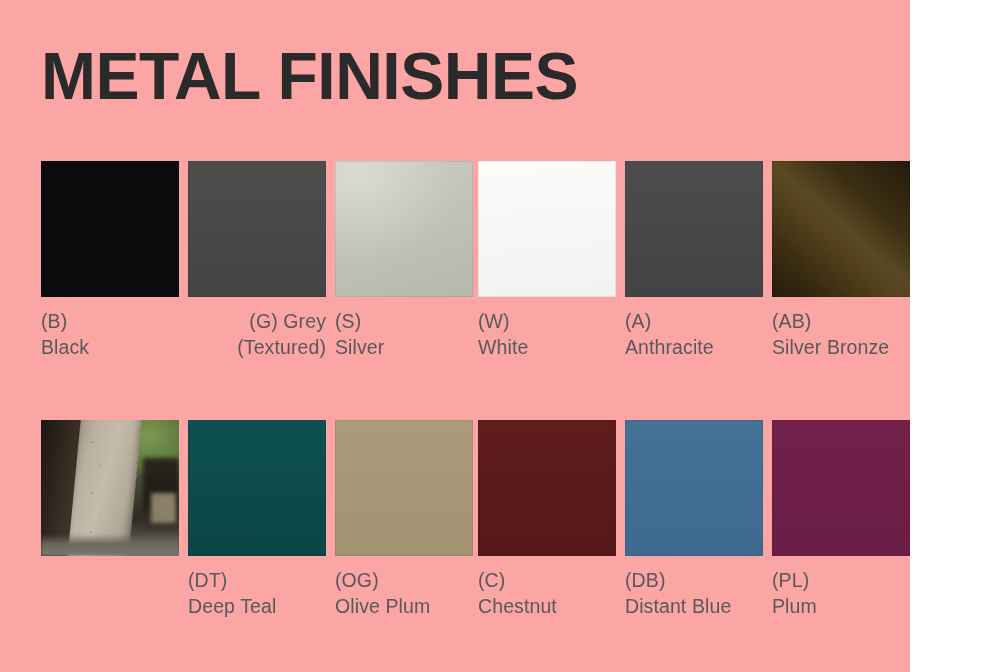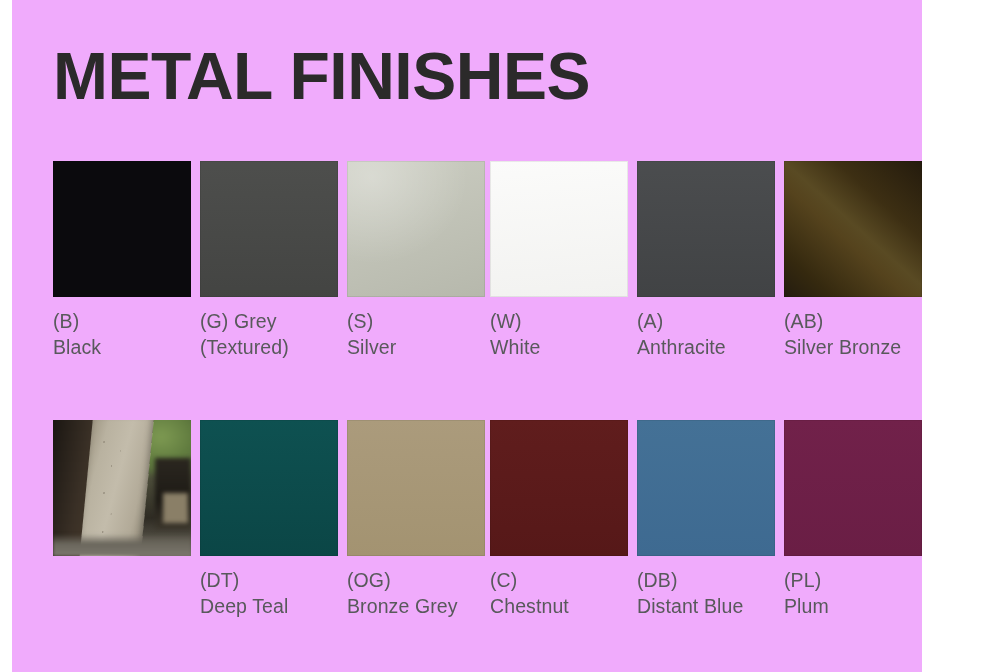--- a/index.html
+++ b/index.html
@@ -14,22 +14,21 @@
     font-family: "Liberation Sans", "DejaVu Sans", sans-serif;
     -webkit-font-smoothing: antialiased;
     overflow: hidden;
     position: relative;
   }
 
   .page {
     position: relative;
     width: 910px;
     height: 672px;
-    background: #f0abfc;
-    margin-left: 12px;
+    background: #fca5a5;
   }
 
   
   .title {
     position: absolute;
     left: 41px;
     top: 40px;
     font-size: 66px;
     line-height: 72px;
     font-weight: 800;
@@ -242,21 +241,21 @@
   <div class="grid">
 
     <div class="row row1">
 
       <div class="cell" style="left:0px;">
         <div class="swatch swatch-border sw-black"></div>
         <div class="caption">(B)
 Black</div>
       </div>
 
-      <div class="cell" style="left:147px;">
+      <div class="cell" style="left:147px;text-align:right;">
         <div class="swatch swatch-border sw-grey"></div>
         <div class="caption">(G) Grey
 (Textured)</div>
       </div>
 
       <div class="cell" style="left:294px;">
         <div class="swatch swatch-border sw-silver"></div>
         <div class="caption">(S)
 Silver</div>
       </div>
@@ -300,21 +299,21 @@
 
       <div class="cell" style="left:147px;">
         <div class="swatch swatch-border sw-teal"></div>
         <div class="caption">(DT)
 Deep Teal</div>
       </div>
 
       <div class="cell" style="left:294px;">
         <div class="swatch swatch-border sw-olive"></div>
         <div class="caption">(OG)
-Bronze Grey</div>
+Olive Plum</div>
       </div>
 
       <div class="cell" style="left:437px;">
         <div class="swatch swatch-border sw-chestnut"></div>
         <div class="caption">(C)
 Chestnut</div>
       </div>
 
       <div class="cell" style="left:731px;">
         <div class="swatch swatch-border sw-plum"></div>

